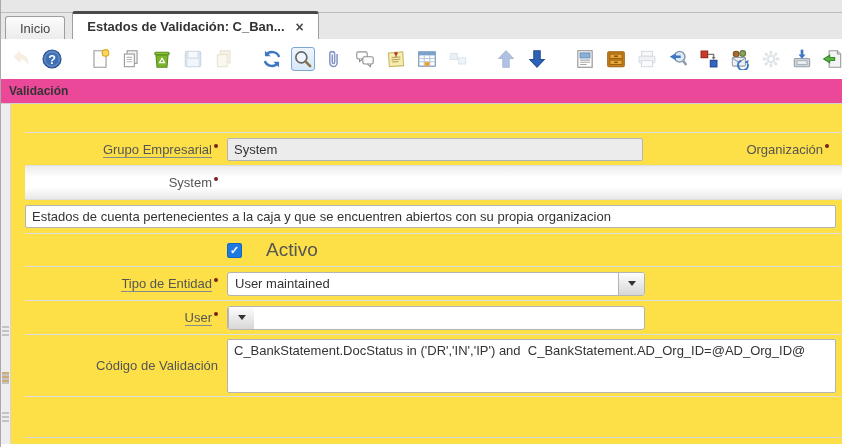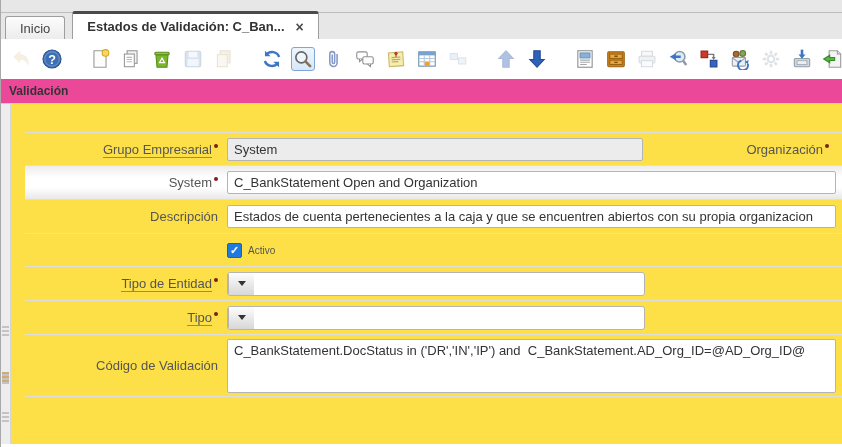--- a/index.html
+++ b/index.html
@@ -101,21 +101,21 @@
   .arr-down {
     width:0; height:0; border:4px solid transparent;
     border-top:5px solid #333; margin-top:4px;
   }
   .cb {
     width:15px; height:15px; border-radius:2px; background:#1e7ae0;
     border:1px solid #1565c0; display:flex; align-items:center; justify-content:center;
     cursor:pointer; flex:0 0 auto;
   }
   .cb::after { content:"✓"; color:#fff; font-size:11px; font-weight:bold; line-height:1; }
-  .cb-label { margin-left:6px; font-size:10px; color:#555; }
+  .cb-label { margin-left:24px; font-size:19px; color:#555; }
   .ta {
     flex:1; height:54px; border:1px solid #b4b4b4; border-radius:2px; background:#fff;
     font-family:Liberation Sans, sans-serif; font-size:13px; color:#333;
     padding:3px 6px; resize:none; outline:none;
   }
 </style>
 </head>
 <body>
 
 <div class="top-strip"></div>
@@ -335,50 +335,47 @@
     <input class="inp ro w-mid" readonly="" value="System" style="">
     <div class="lbl-right">
       <span class="link">Organización</span><span class="req"></span>
     </div>
   </div>
 
   <div class="frow row-b">
     <div class="lbl">
       <span>System</span><span class="req"></span>
     </div>
-    <input class="inp w-full" value="C_BankStatement Open and Organization" style="">
   </div>
 
   <div class="frow row-c">
-    <div class="lbl">
-      <span>Descripción</span>
-    </div>
     <input class="inp w-full" value="Estados de cuenta pertenecientes a la caja y que se encuentren abiertos con su propia organizacion" style="">
   </div>
 
   <div class="frow row-d">
     <div class="lbl"></div>
     <div class="cb"></div>
     <span class="cb-label">Activo</span>
   </div>
 
   <div class="frow row-e">
     <div class="lbl">
       <span class="link">Tipo de Entidad</span><span class="req"></span>
     </div>
     <div class="combo">
+      <span class="val">User maintained</span>
       <span class="btn">
         <span class="arr-down"></span>
       </span>
     </div>
   </div>
 
   <div class="frow row-f">
     <div class="lbl">
-      <span class="link">Tipo</span><span class="req"></span>
+      <span class="link">User</span><span class="req"></span>
     </div>
     <div class="combo">
       <span class="btn">
         <span class="arr-down"></span>
       </span>
     </div>
   </div>
 
   <div class="frow row-g">
     <div class="lbl">

